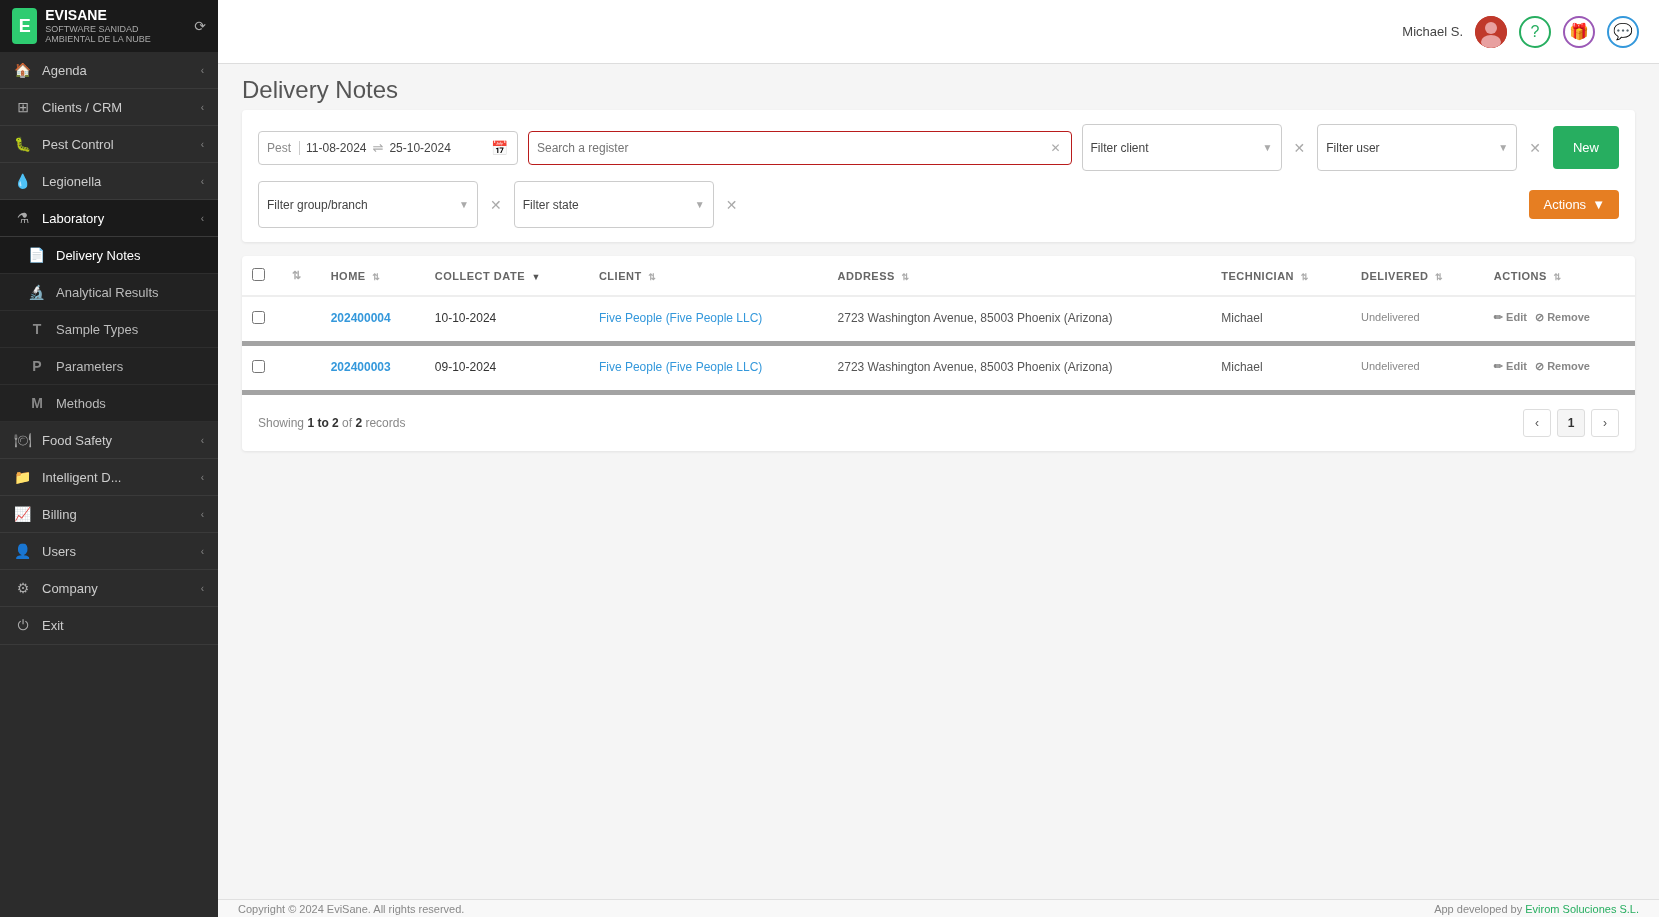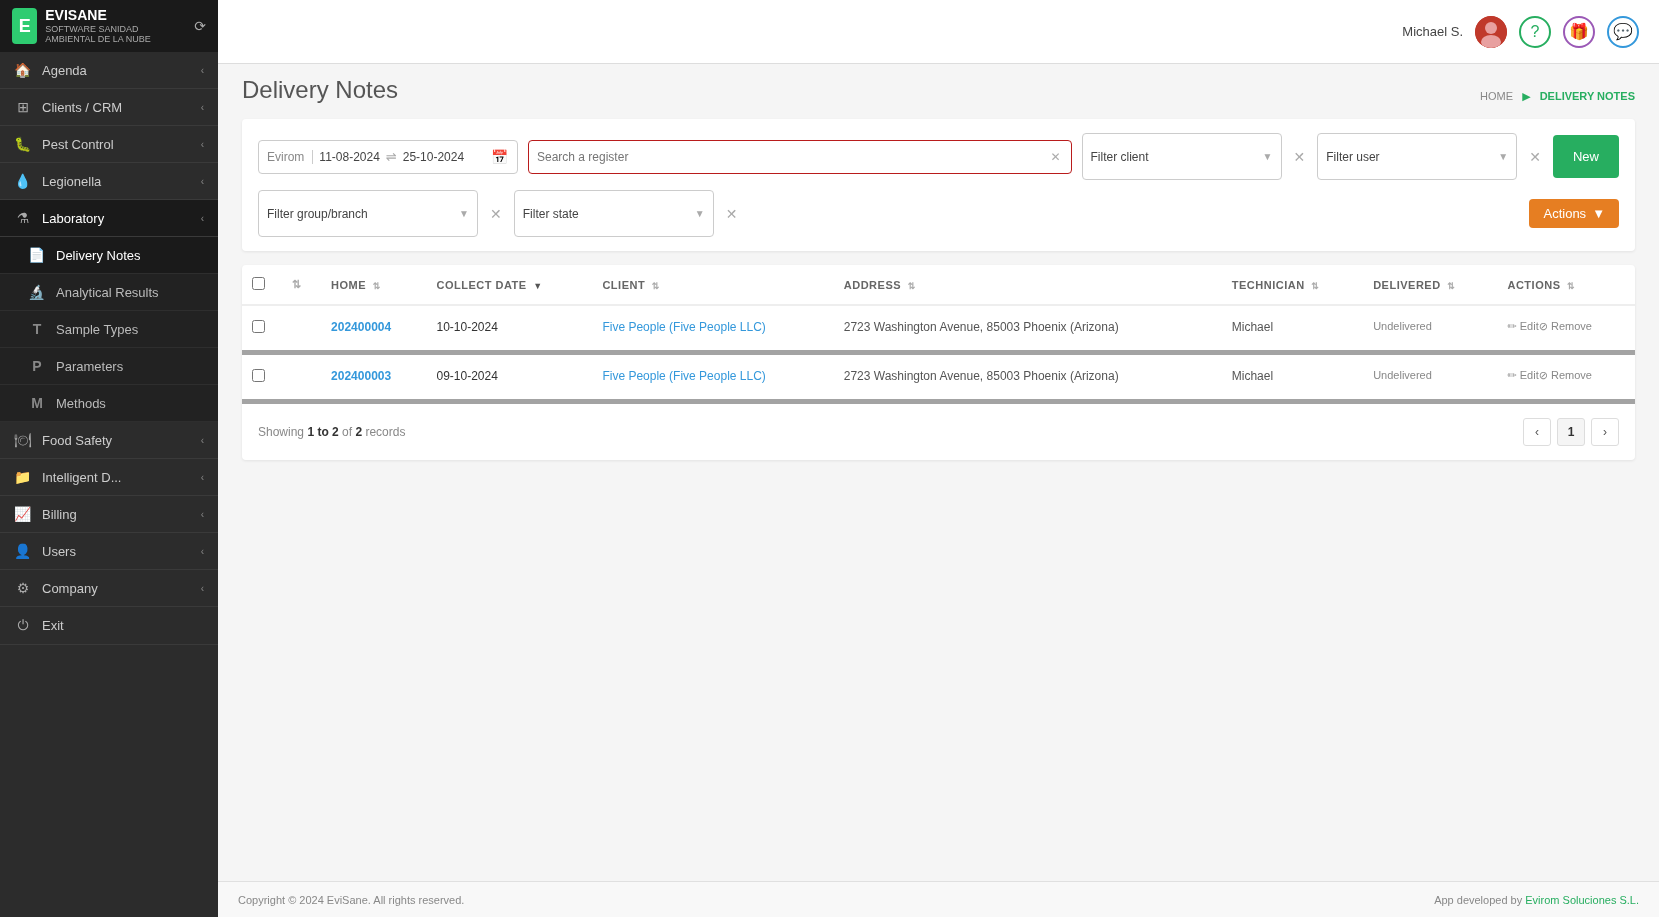--- a/index.html
+++ b/index.html
@@ -167,21 +167,21 @@
     thead th .sort-active { color: #555; }
     tbody tr { border-bottom: 5px solid #a3a3a3; }
     tbody td { padding: 14px 10px; font-size: 12px; color: #555; vertical-align: top; }
     .td-code { color: #3498db; font-weight: bold; }
     .td-date { font-weight: normal; color: #333; }
     .td-client { color: #3498db; }
     .td-address { color: #555; }
     .td-tech { color: #555; }
     .td-delivered { color: #888; font-size: 11px; }
     .action-link { color: #888; font-size: 11px; cursor: pointer; text-decoration: none; display: inline-flex; align-items: center; gap: 3px; }
-    .actions-cell { display: flex; gap: 0; align-items: center; }
+    .actions-cell { display: flex; gap: 8px; align-items: center; font-weight: bold; }
     .checkbox-col { width: 40px; }
 
     
     .pagination-bar {
       padding: 14px 16px;
       display: flex;
       align-items: center;
       justify-content: space-between;
       color: #888;
       font-size: 12px;
@@ -189,21 +189,21 @@
     .pagination-info { }
     .pagination-info strong { color: #333; }
     .pagination-controls { display: flex; align-items: center; gap: 6px; }
     .pg-btn { width: 28px; height: 28px; border: 1px solid #ddd; border-radius: 3px; background: white; cursor: pointer; display: flex; align-items: center; justify-content: center; font-size: 12px; color: #555; }
     .pg-btn.active { background: #f5f5f5; color: #333; font-weight: bold; }
 
     
     .footer {
       position: absolute;
       bottom: 0; left: 218px; right: 0;
-      height: 36px;
+      height: 18px;
       background: #f8f8f8;
       border-top: 1px solid #e0e0e0;
       display: flex;
       align-items: center;
       justify-content: space-between;
       padding: 0 20px;
       font-size: 11px;
       color: #888;
     }
     .footer a { color: #27ae60; text-decoration: none; }
@@ -309,31 +309,26 @@
       <ellipse cx="16" cy="26" rx="10" ry="7" fill="#e8a0a0"></ellipse>
     </svg>
   </div>
   <div class="topbar-icon help">?</div>
   <div class="topbar-icon gift">🎁</div>
   <div class="topbar-icon chat">💬</div>
 </header>
 
 <main class="main">
   <h1 class="page-title">Delivery Notes</h1>
-  <div class="breadcrumb">
-    <span>HOME</span>
-    <span class="sep"> ▶ </span>
-    <span class="current">DELIVERY NOTES</span>
-  </div>
 
   <div class="filter-bar">
     <div class="filter-row">
 
       <div class="filter-dates">
-        <span class="dates-label">Evirom</span>
+        <span class="dates-label">Pest</span>
         <span class="dates-value">11-08-2024</span>
         <span style="color:#aaa;">⇌</span>
         <span class="dates-value">25-10-2024</span>
         <span class="cal-icon">📅</span>
       </div>
 
       <div class="filter-search">
         <input type="text" placeholder="Search a register" style="">
         <span class="x-btn clear-icon">✕</span>
       </div>

